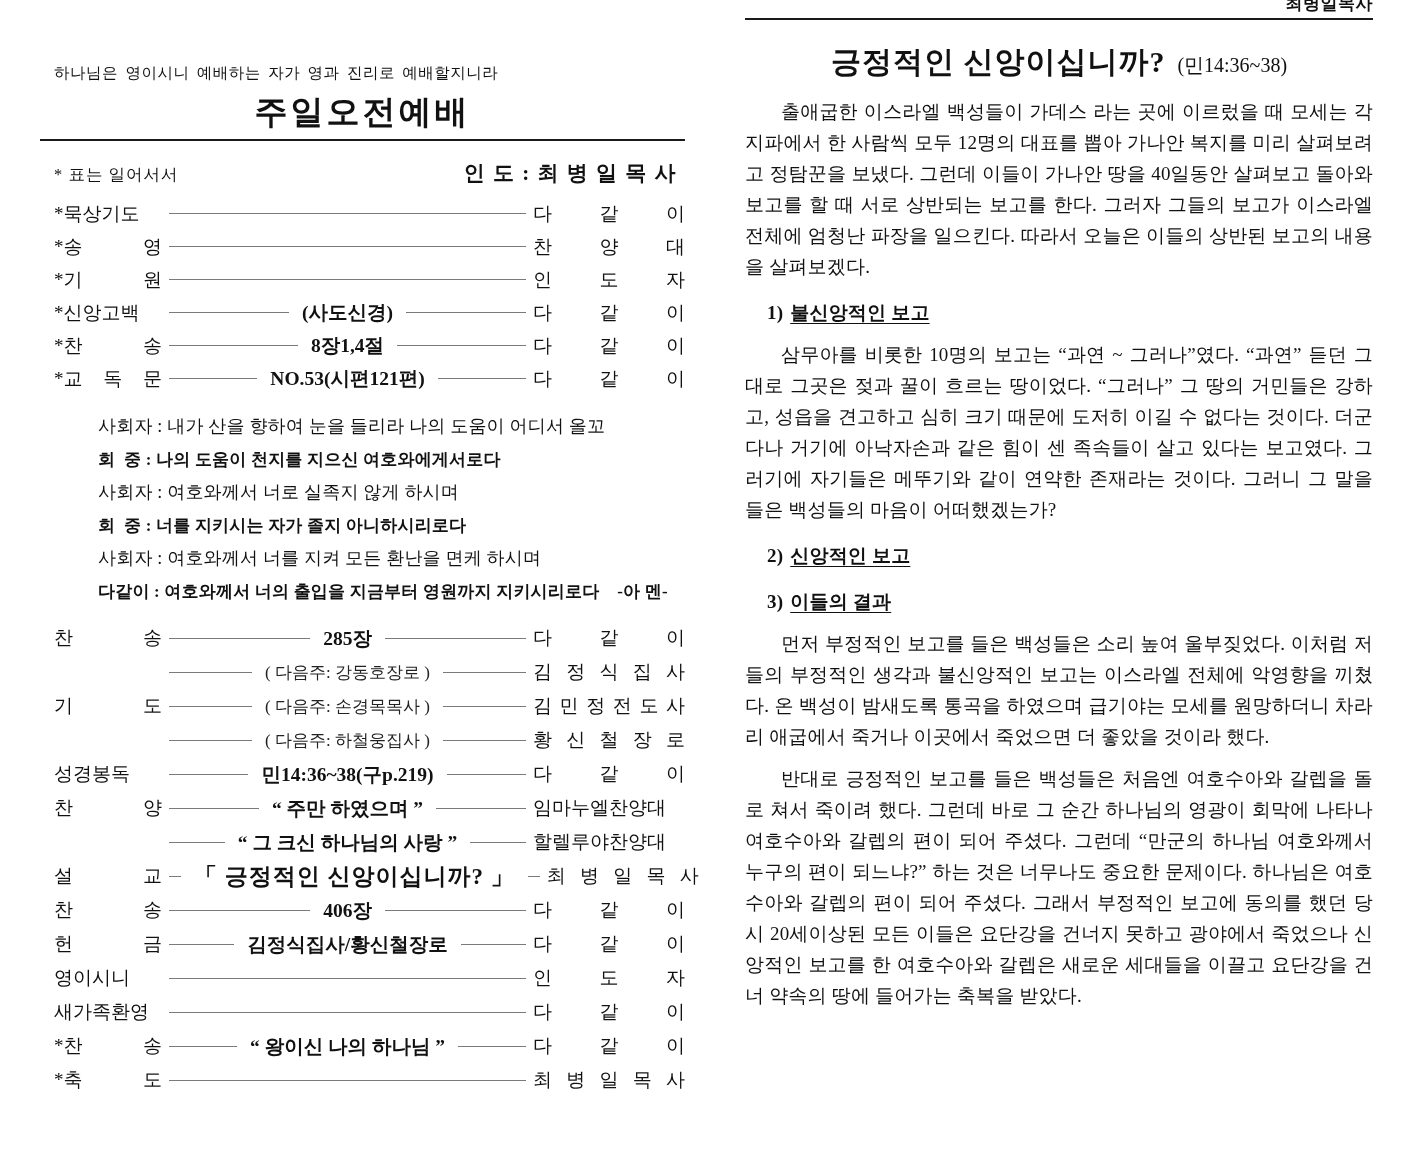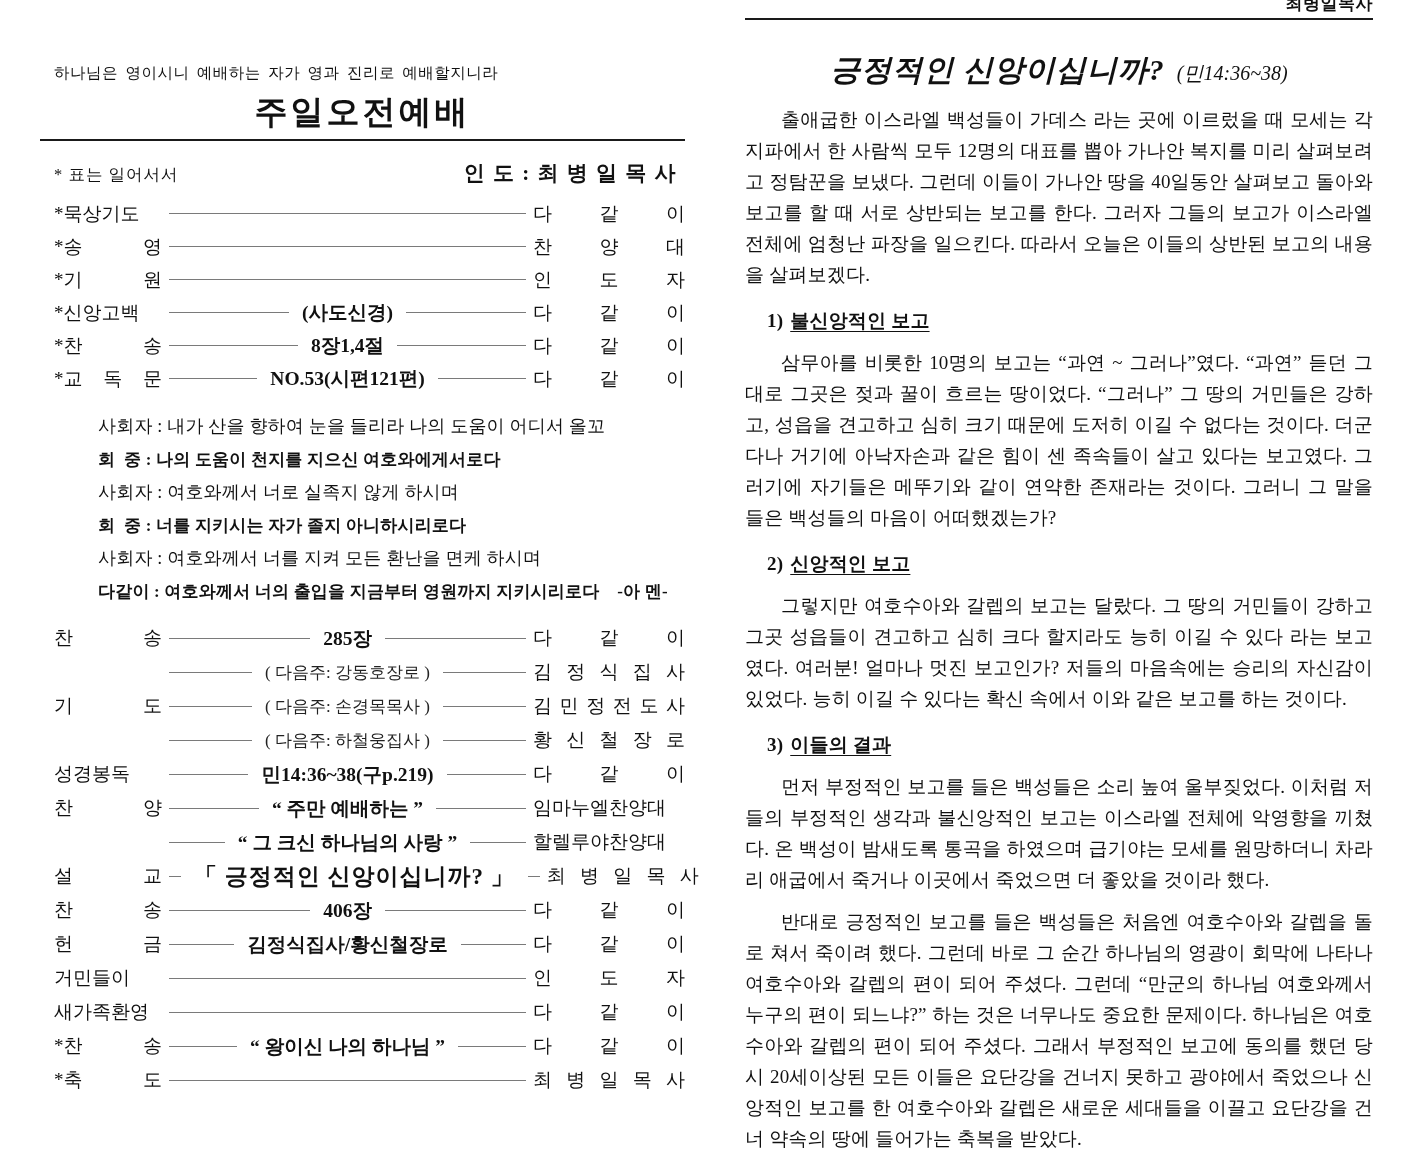--- a/index.html
+++ b/index.html
@@ -79,21 +79,21 @@
   }
   .r-title {
     text-align: center; font-size: 30px; font-weight: 600;
     letter-spacing: 6px; margin-top: 84px; line-height: 36px;
   }
   .r-pastor {
     text-align: right; font-size: 17px; font-weight: 700;
     margin-top: -8px; letter-spacing: 0.5px;
   }
   .r-rule { border: 0; border-top: 2.5px solid #1a1a1a; margin: 3px 0 0 0; }
-  .sermon-head { text-align: center; margin-top: 30px; white-space: nowrap; font-style: italic; }
+  .sermon-head { text-align: center; margin-top: 22px; white-space: nowrap; }
   .sermon-title { font-size: 30px; font-weight: 800; letter-spacing: 1px; }
   .sermon-ref { font-size: 20px; font-weight: 400; margin-left: 12px; }
   .sermon-body {
     margin-top: 13px; font-size: 19px; line-height: 31px;
     text-align: justify; letter-spacing: 0.2px;
   }
   .sp { margin: 0 0 11px 0; text-indent: 36px; }
   .sh { margin: 15px 0 11px 0; padding-left: 22px; font-weight: 700; }
   .sh-num { margin-right: 7px; }
   .sh-text { text-decoration: underline; text-underline-offset: 4px; }
@@ -195,21 +195,21 @@
         <div class="orow">
     <span class="olabel">성경봉독</span>
     <span class="oline"></span>
     <span class="ocenter bold">민14:36~38(구p.219)</span>
     <span class="oline line2"></span>
     <span class="oright">다 같 이</span>
   </div>
         <div class="orow">
     <span class="olabel">찬 양</span>
     <span class="oline"></span>
-    <span class="ocenter bold">“ 주만 예배하는 ”</span>
+    <span class="ocenter bold">“ 주만 하였으며 ”</span>
     <span class="oline line2"></span>
     <span class="oright">임마누엘찬양대</span>
   </div>
         <div class="orow">
     <span class="olabel"></span>
     <span class="oline"></span>
     <span class="ocenter bold">“ 그 크신 하나님의 사랑 ”</span>
     <span class="oline line2"></span>
     <span class="oright">할렐루야찬양대</span>
   </div>
@@ -228,21 +228,21 @@
     <span class="oright">다 같 이</span>
   </div>
         <div class="orow">
     <span class="olabel">헌 금</span>
     <span class="oline"></span>
     <span class="ocenter bold">김정식집사/황신철장로</span>
     <span class="oline line2"></span>
     <span class="oright">다 같 이</span>
   </div>
         <div class="orow">
-    <span class="olabel">거민들이</span>
+    <span class="olabel">영이시니</span>
     <span class="oline"></span>
 
     <span class="oright">인 도 자</span>
   </div>
         <div class="orow">
     <span class="olabel">새가족환영</span>
     <span class="oline"></span>
 
     <span class="oright">다 같 이</span>
   </div>
@@ -266,20 +266,19 @@
     <div class="r-pastor">최병일목사</div>
     <hr class="r-rule">
     <div class="sermon-head">
       <span class="sermon-title">긍정적인 신앙이십니까?</span><span class="sermon-ref">(민14:36~38)</span>
     </div>
     <div class="sermon-body" id="sermon-body">
         <p class="sp">출애굽한 이스라엘 백성들이 가데스 라는 곳에 이르렀을 때 모세는 각 지파에서 한 사람씩 모두 12명의 대표를 뽑아 가나안 복지를 미리 살펴보려고 정탐꾼을 보냈다. 그런데 이들이 가나안 땅을 40일동안 살펴보고 돌아와 보고를 할 때 서로 상반되는 보고를 한다. 그러자 그들의 보고가 이스라엘 전체에 엄청난 파장을 일으킨다. 따라서 오늘은 이들의 상반된 보고의 내용을 살펴보겠다.</p>
         <p class="sh"><span class="sh-num">1)</span><span class="sh-text">불신앙적인 보고</span></p>
         <p class="sp">삼무아를 비롯한 10명의 보고는 “과연 ~ 그러나”였다. “과연” 듣던 그대로 그곳은 젖과 꿀이 흐르는 땅이었다. “그러나” 그 땅의 거민들은 강하고, 성읍을 견고하고 심히 크기 때문에 도저히 이길 수 없다는 것이다. 더군다나 거기에 아낙자손과 같은 힘이 센 족속들이 살고 있다는 보고였다. 그러기에 자기들은 메뚜기와 같이 연약한 존재라는 것이다. 그러니 그 말을 들은 백성들의 마음이 어떠했겠는가?</p>
         <p class="sh"><span class="sh-num">2)</span><span class="sh-text">신앙적인 보고</span></p>
-        <p class="sp">그렇지만 여호수아와 갈렙의 보고는 달랐다. 그 땅의 거민들이 강하고 그곳 성읍들이 견고하고 심히 크다 할지라도 능히 이길 수 있다 라는 보고였다. 여러분! 얼마나 멋진 보고인가? 저들의 마음속에는 승리의 자신감이 있었다. 능히 이길 수 있다는 확신 속에서 이와 같은 보고를 하는 것이다.</p>
         <p class="sh"><span class="sh-num">3)</span><span class="sh-text">이들의 결과</span></p>
         <p class="sp">먼저 부정적인 보고를 들은 백성들은 소리 높여 울부짖었다. 이처럼 저들의 부정적인 생각과 불신앙적인 보고는 이스라엘 전체에 악영향을 끼쳤다. 온 백성이 밤새도록 통곡을 하였으며 급기야는 모세를 원망하더니 차라리 애굽에서 죽거나 이곳에서 죽었으면 더 좋았을 것이라 했다.</p>
         <p class="sp">반대로 긍정적인 보고를 들은 백성들은 처음엔 여호수아와 갈렙을 돌로 쳐서 죽이려 했다. 그런데 바로 그 순간 하나님의 영광이 회막에 나타나 여호수아와 갈렙의 편이 되어 주셨다. 그런데 “만군의 하나님 여호와께서 누구의 편이 되느냐?” 하는 것은 너무나도 중요한 문제이다. 하나님은 여호수아와 갈렙의 편이 되어 주셨다. 그래서 부정적인 보고에 동의를 했던 당시 20세이상된 모든 이들은 요단강을 건너지 못하고 광야에서 죽었으나 신앙적인 보고를 한 여호수아와 갈렙은 새로운 세대들을 이끌고 요단강을 건너 약속의 땅에 들어가는 축복을 받았다.</p>
       </div>
   </div>
 
 </div>
 
 </body></html>

